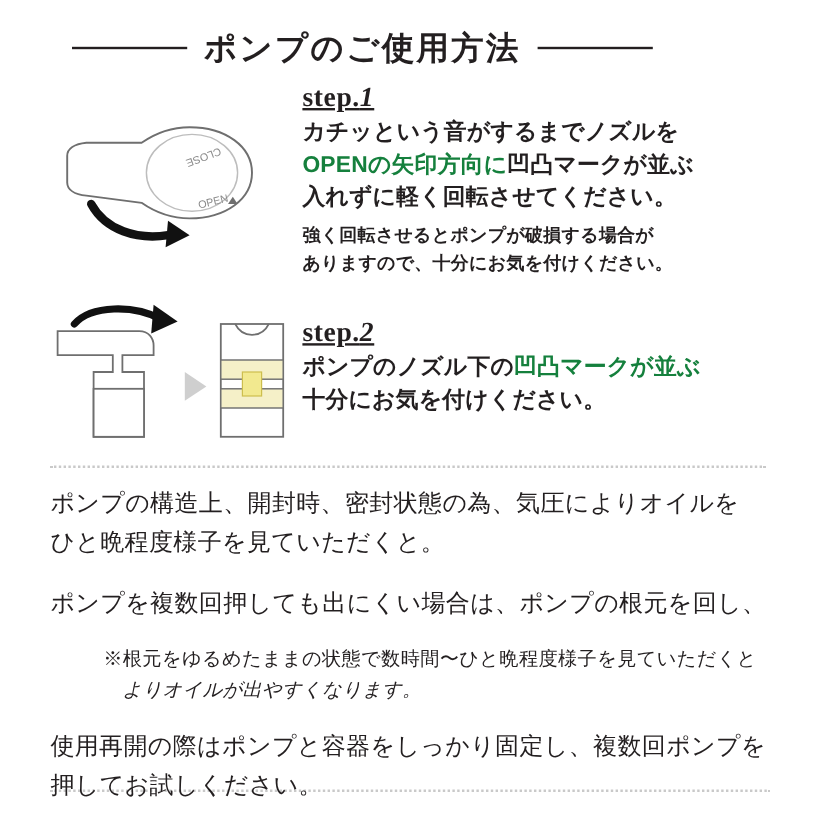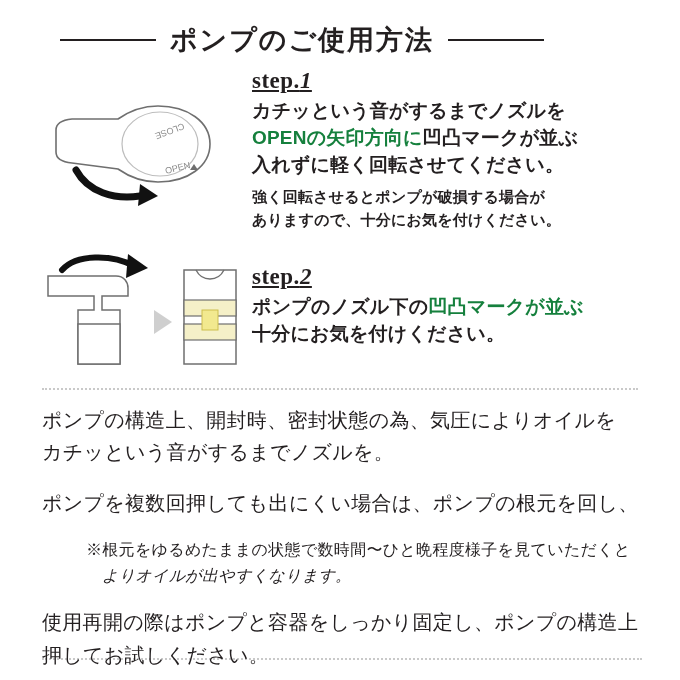--- a/index.html
+++ b/index.html
@@ -236,28 +236,28 @@
       <div class="body-line">十分にお気を付けください。</div>
     </div>
   </div>
 
   <div class="dots top"></div>
   <div class="dots bottom"></div>
 
   <div class="bottom">
     <div class="para">
       <div>ポンプの構造上、開封時、密封状態の為、気圧によりオイルを</div>
-      <div>カチッという音がするまでノズルを。</div>
+      <div>ひと晩程度様子を見ていただくと。</div>
     </div>
     <div class="para">
       <div>ポンプを複数回押しても出にくい場合は、ポンプの根元を回し、</div>
     </div>
     <div class="para small">
       <div>※根元をゆるめたままの状態で数時間〜ひと晩程度様子を見ていただくと</div>
       <div class="indent">よりオイルが出やすくなります。</div>
     </div>
     <div class="para">
-      <div>使用再開の際はポンプと容器をしっかり固定し、ポンプの構造上</div>
+      <div>使用再開の際はポンプと容器をしっかり固定し、複数回ポンプを</div>
       <div>押してお試しください。</div>
     </div>
   </div>
 
 </div>
 
 </body></html>

